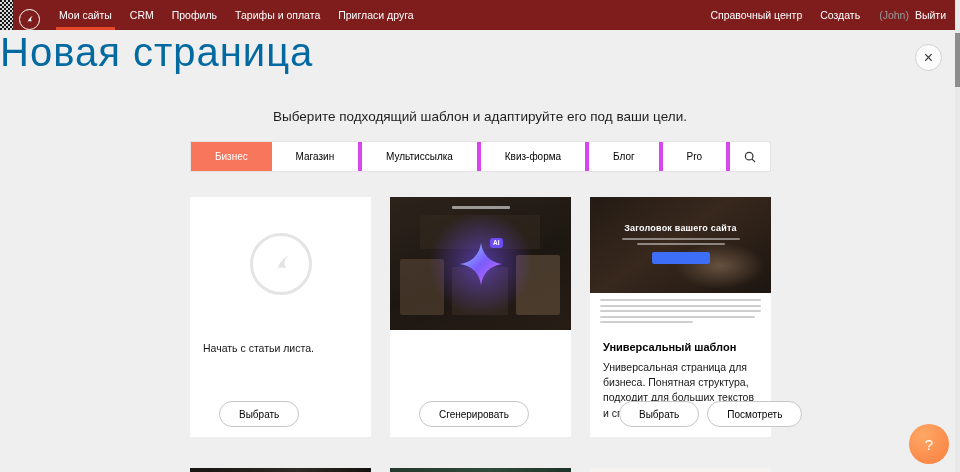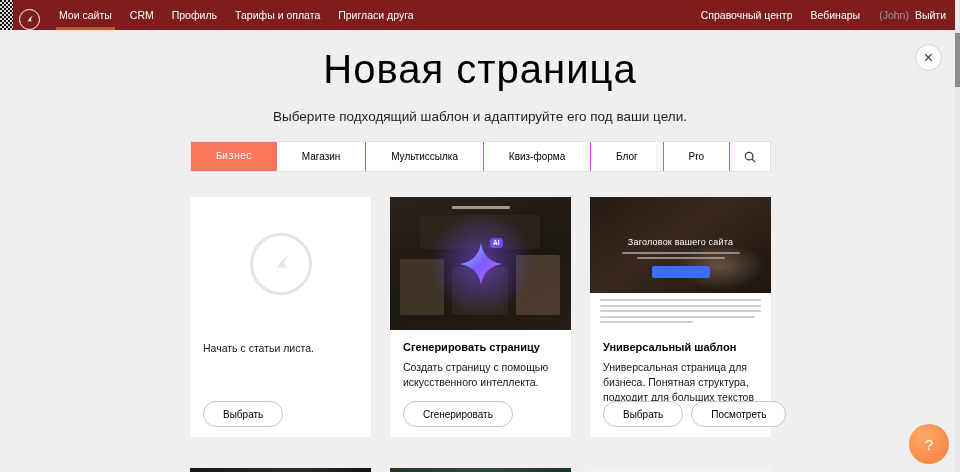--- a/index.html
+++ b/index.html
@@ -52,58 +52,58 @@
   .logout{ color:#fff; padding:0 0 0 4px; cursor:pointer; text-decoration:none; }
 
   
   .close-btn{
     position:absolute; top:44px; right:18px; width:27px; height:27px;
     border-radius:50%; background:#fbfbfb; border:1px solid #d2d2d2;
     display:flex; align-items:center; justify-content:center;
     font-size:16px; line-height:1; color:#3a3a3a; cursor:pointer;
   }
   .page-title{
-    position:absolute; top:47px; left:0; width:100%;
-    text-align:center; font-size:40px; font-weight:300;
-    color:#000000; letter-spacing:1px;
+    position:absolute; top:30px; left:0; width:100%;
+    font-size:40px; font-weight:300;
+    color:#0369a1; letter-spacing:1px;
   }
   .page-subtitle{
     position:absolute; top:109px; left:0; width:100%;
     text-align:center; font-size:13.5px; color:#1d1d1d;
   }
 
   
   .tabs{
     position:absolute; top:141px; left:190px; width:581px; height:31px;
     background:#fff; border:1px solid #e2e2e2;
     display:flex; align-items:stretch;
   }
   .tab{
     flex:1 1 auto;
     display:flex; align-items:center; justify-content:center;
     font-size:10px; color:#000; cursor:pointer; white-space:nowrap;
-    border-right:1px solid #d946ef; padding:0 8px;
-  }
-  .tab.active{ background:var(--accent); color:#fff; border-right:none;font-family:Liberation Mono, monospace; }
+    border-right:4px solid #d946ef; padding:0 8px;
+  }
+  .tab.active{ background:var(--accent); color:#fff; border-right:none; }
   .tab.search{ flex:0 0 40px; }
   .tab:last-child{ border-right:none; }
 
   
   .cards{
     position:absolute; top:197px; left:190px;
     display:grid; grid-template-columns:repeat(3,181px); gap:19px;
   }
   .card{
     width:181px; height:240px; background:#fff; position:relative; cursor:pointer;
   }
   .card-img{ width:181px; height:133px; position:relative; overflow:hidden; }
   .card-body{ padding:11px 13px 0 13px; }
   .card-title{ font-size:11px; font-weight:bold; margin-bottom:7px; color:#000; }
   .card-desc{ font-size:10.5px; line-height:1.45; color:#151515; }
-  .card-actions{ position:absolute; left:13px; bottom:10px; display:flex; gap:8px; }
+  .card-actions{ position:absolute; left:29px; bottom:10px; display:flex; gap:8px; }
   .pill-btn{
     height:26px; padding:0 19px; border:1px solid #c6c6c6; border-radius:14px;
     background:#fff; font-size:10px; color:#000; cursor:pointer;
     display:flex; align-items:center; font-family:"Liberation Sans", sans-serif;
   }
 
   
   .blank-img{ display:flex; align-items:center; justify-content:center; background:#fff; }
   .blank-ring{
     width:62px; height:62px; border:3px solid #e4e4e4; border-radius:50%;
@@ -135,21 +135,21 @@
   
   .tpl-hero{
     height:96px; position:relative;
     background:linear-gradient(145deg,#241b14 0%, #38281d 45%, #1c1510 100%);
     display:flex; flex-direction:column; align-items:center; padding-top:26px;
   }
   .tpl-hero::before{
     content:""; position:absolute; right:6px; bottom:4px; width:90px; height:46px;
     background:radial-gradient(closest-side, rgba(214,176,140,.35), rgba(214,176,140,0));
   }
-  .tpl-heading{ font-size:9px; font-weight:normal; color:#fff; letter-spacing:.2px; position:relative;margin-top:14px; }
+  .tpl-heading{ font-size:9px; font-weight:bold; color:#fff; letter-spacing:.2px; position:relative; }
   .tpl-sub{ margin-top:5px; display:flex; flex-direction:column; align-items:center; gap:3px; width:100%; }
   .tpl-sub span{ display:block; height:2px; background:rgba(255,255,255,.45); border-radius:1px; }
   .tpl-btn{ margin-top:7px; width:58px; height:12px; border-radius:2px; background:var(--preview-blue); position:relative; }
   .tpl-text{ height:37px; background:#fff; padding:6px 10px 0 10px; }
   .bar{ height:2px; background:#cfcfcf; border-radius:1px; margin-bottom:3.5px; }
 
   
   .cards-row2{
     position:absolute; top:468px; left:190px;
     display:grid; grid-template-columns:repeat(3,181px); gap:19px;
@@ -185,21 +185,21 @@
   <nav class="nav-left">
     <a class="nav-item active">Мои сайты</a>
     <a class="nav-item">CRM</a>
     <a class="nav-item">Профиль</a>
     <a class="nav-item">Тарифы и оплата</a>
     <a class="nav-item">Пригласи друга</a>
   </nav>
   <div class="spacer"></div>
   <nav class="nav-right">
     <a class="nav-item">Справочный центр</a>
-    <a class="nav-item">Вебинары</a>
+    <a class="nav-item">Создать</a>
     <span class="user-name">(John)</span>
     <a class="logout">Выйти</a>
   </nav>
 </header>
 
 <button class="close-btn">
   <span>×</span>
 </button>
 
 <h1 class="page-title">Новая страница</h1>
@@ -257,24 +257,20 @@
               <stop offset="0" stop-color="#8fd6ff"></stop>
               <stop offset="0.5" stop-color="#7b5cfc"></stop>
               <stop offset="1" stop-color="#d96bff"></stop>
             </linearGradient>
           </defs>
           <path d="M23 1 Q26 20 45 23 Q26 26 23 45 Q20 26 1 23 Q20 20 23 1 Z" fill="url(#starg)"></path>
         </svg>
       </div>
       <div class="ai-badge">AI</div>
     </div>
-    <div class="card-body">
-      <div class="card-title">Сгенерировать страницу</div>
-      <div class="card-desc">Создать страницу с помощью искусственного интеллекта.</div>
-    </div>
     <div class="card-actions">
       <button class="pill-btn">Сгенерировать</button>
     </div>
   </div>
 
   <div class="card">
     <div class="card-img">
       <div class="tpl-hero">
         <div class="tpl-heading">Заголовок вашего сайта</div>
         <div class="tpl-sub">

